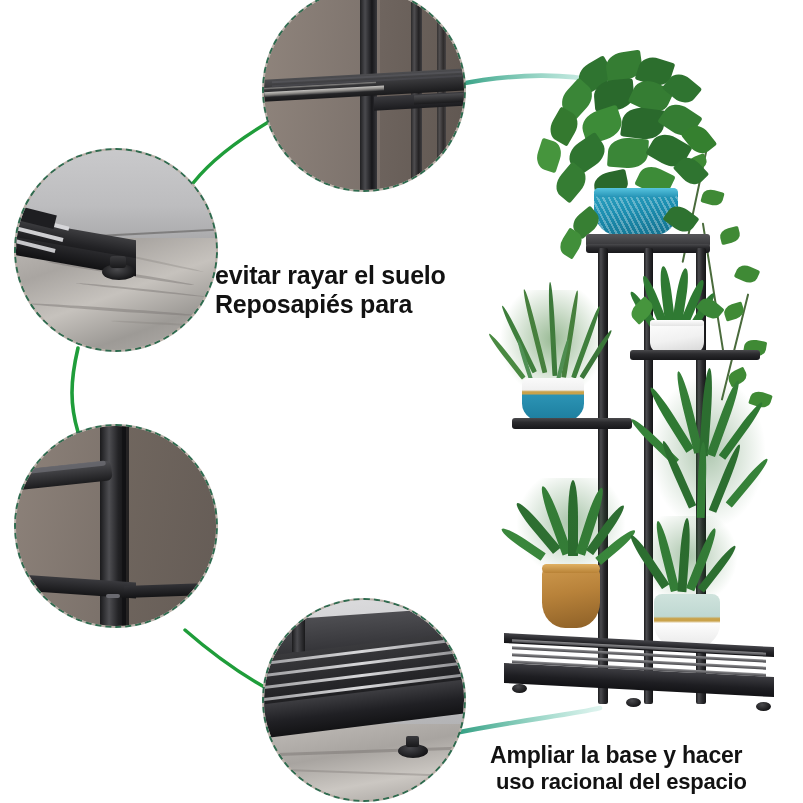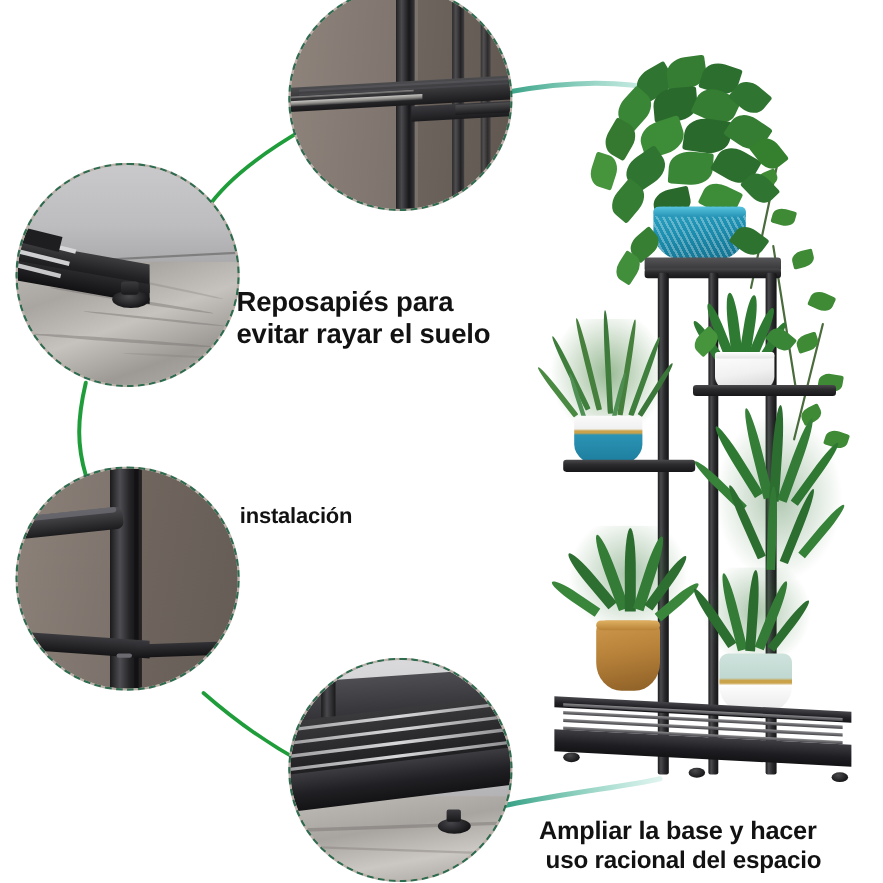--- a/index.html
+++ b/index.html
@@ -348,26 +348,25 @@
       <div class="basebar" style="left:6px;top:618px;width:270px;height:20px;transform:skewY(3deg);
            background:linear-gradient(180deg,#3d3d42,#1e1e22 60%,#131316);"></div>
       <div class="foot" style="left:14px;top:632px;"></div>
       <div class="foot" style="left:128px;top:646px;"></div>
       <div class="foot" style="left:258px;top:650px;"></div>
     </div>
   </div>
 
 
   <div class="label" style="left:215px;top:261px;font-size:25px;width:300px;">
+    <div>evitar rayar el suelo</div>
     <div>Reposapiés para</div>
-    <div>evitar rayar el suelo</div>
   </div>
 
   <div class="label" style="left:218px;top:458px;font-size:20px;width:300px;">
-    <div>instalación</div>
   </div>
 
   <div class="label" style="left:466px;top:742px;font-size:23px;width:335px;margin-left:24px;">
     <div>Ampliar la base y hacer</div>
     <div style="font-size:22px;padding-left:6px;">uso racional del espacio</div>
   </div>
 
 </div>
 
 </body></html>

